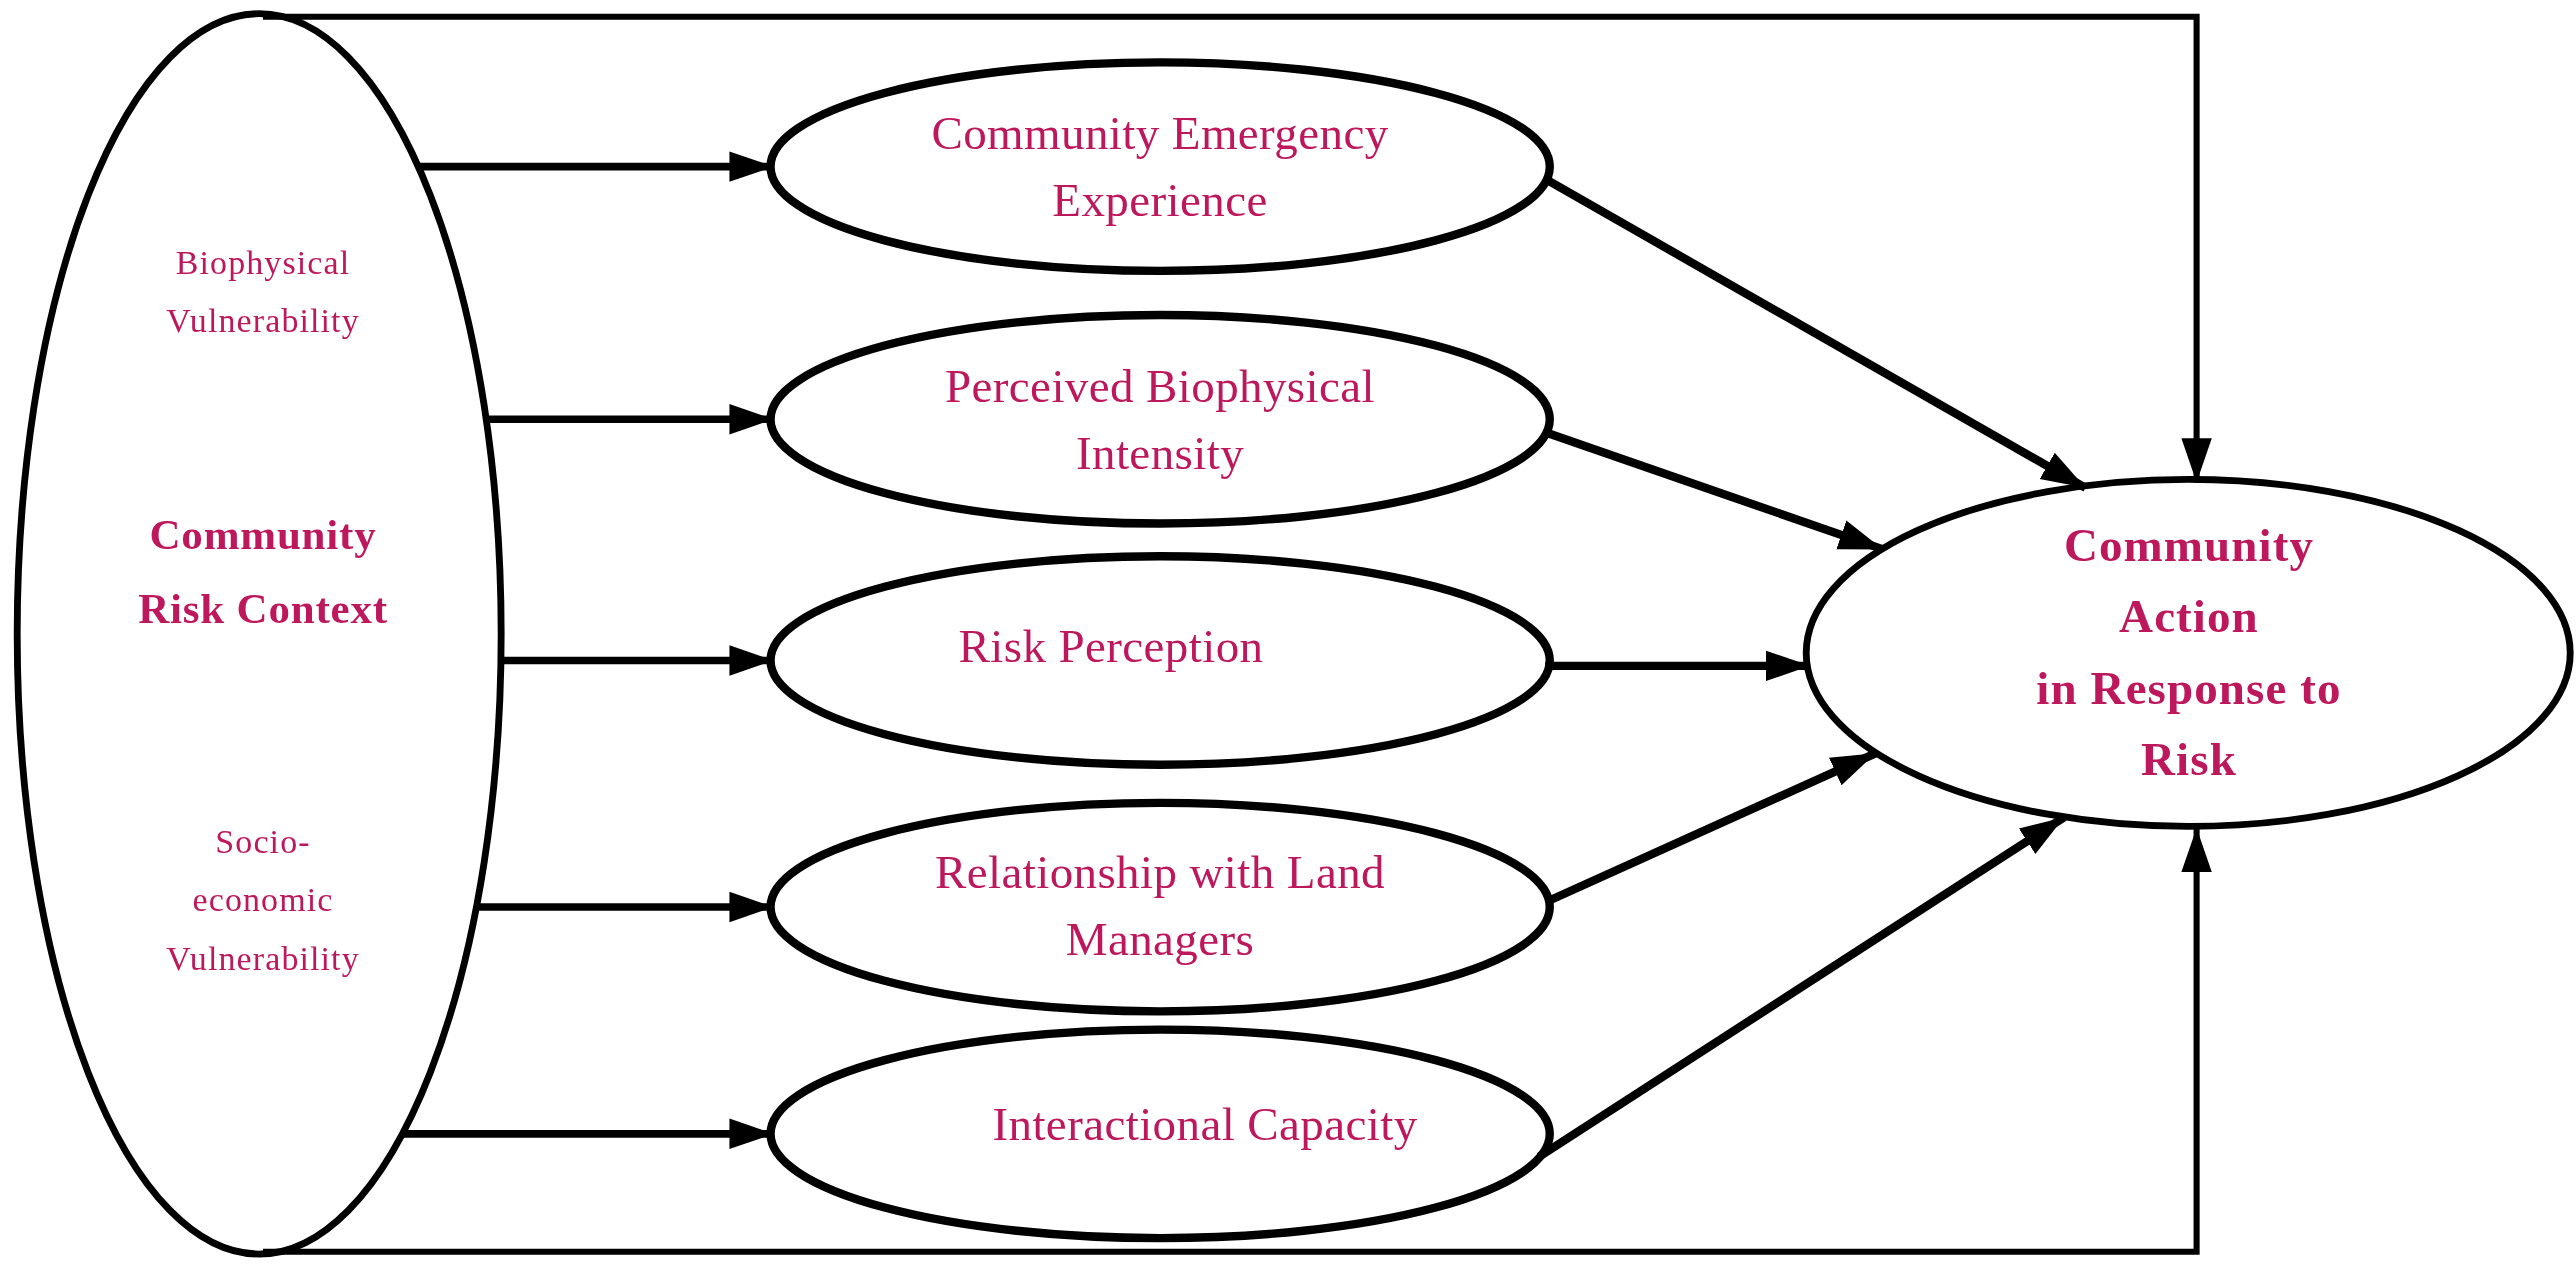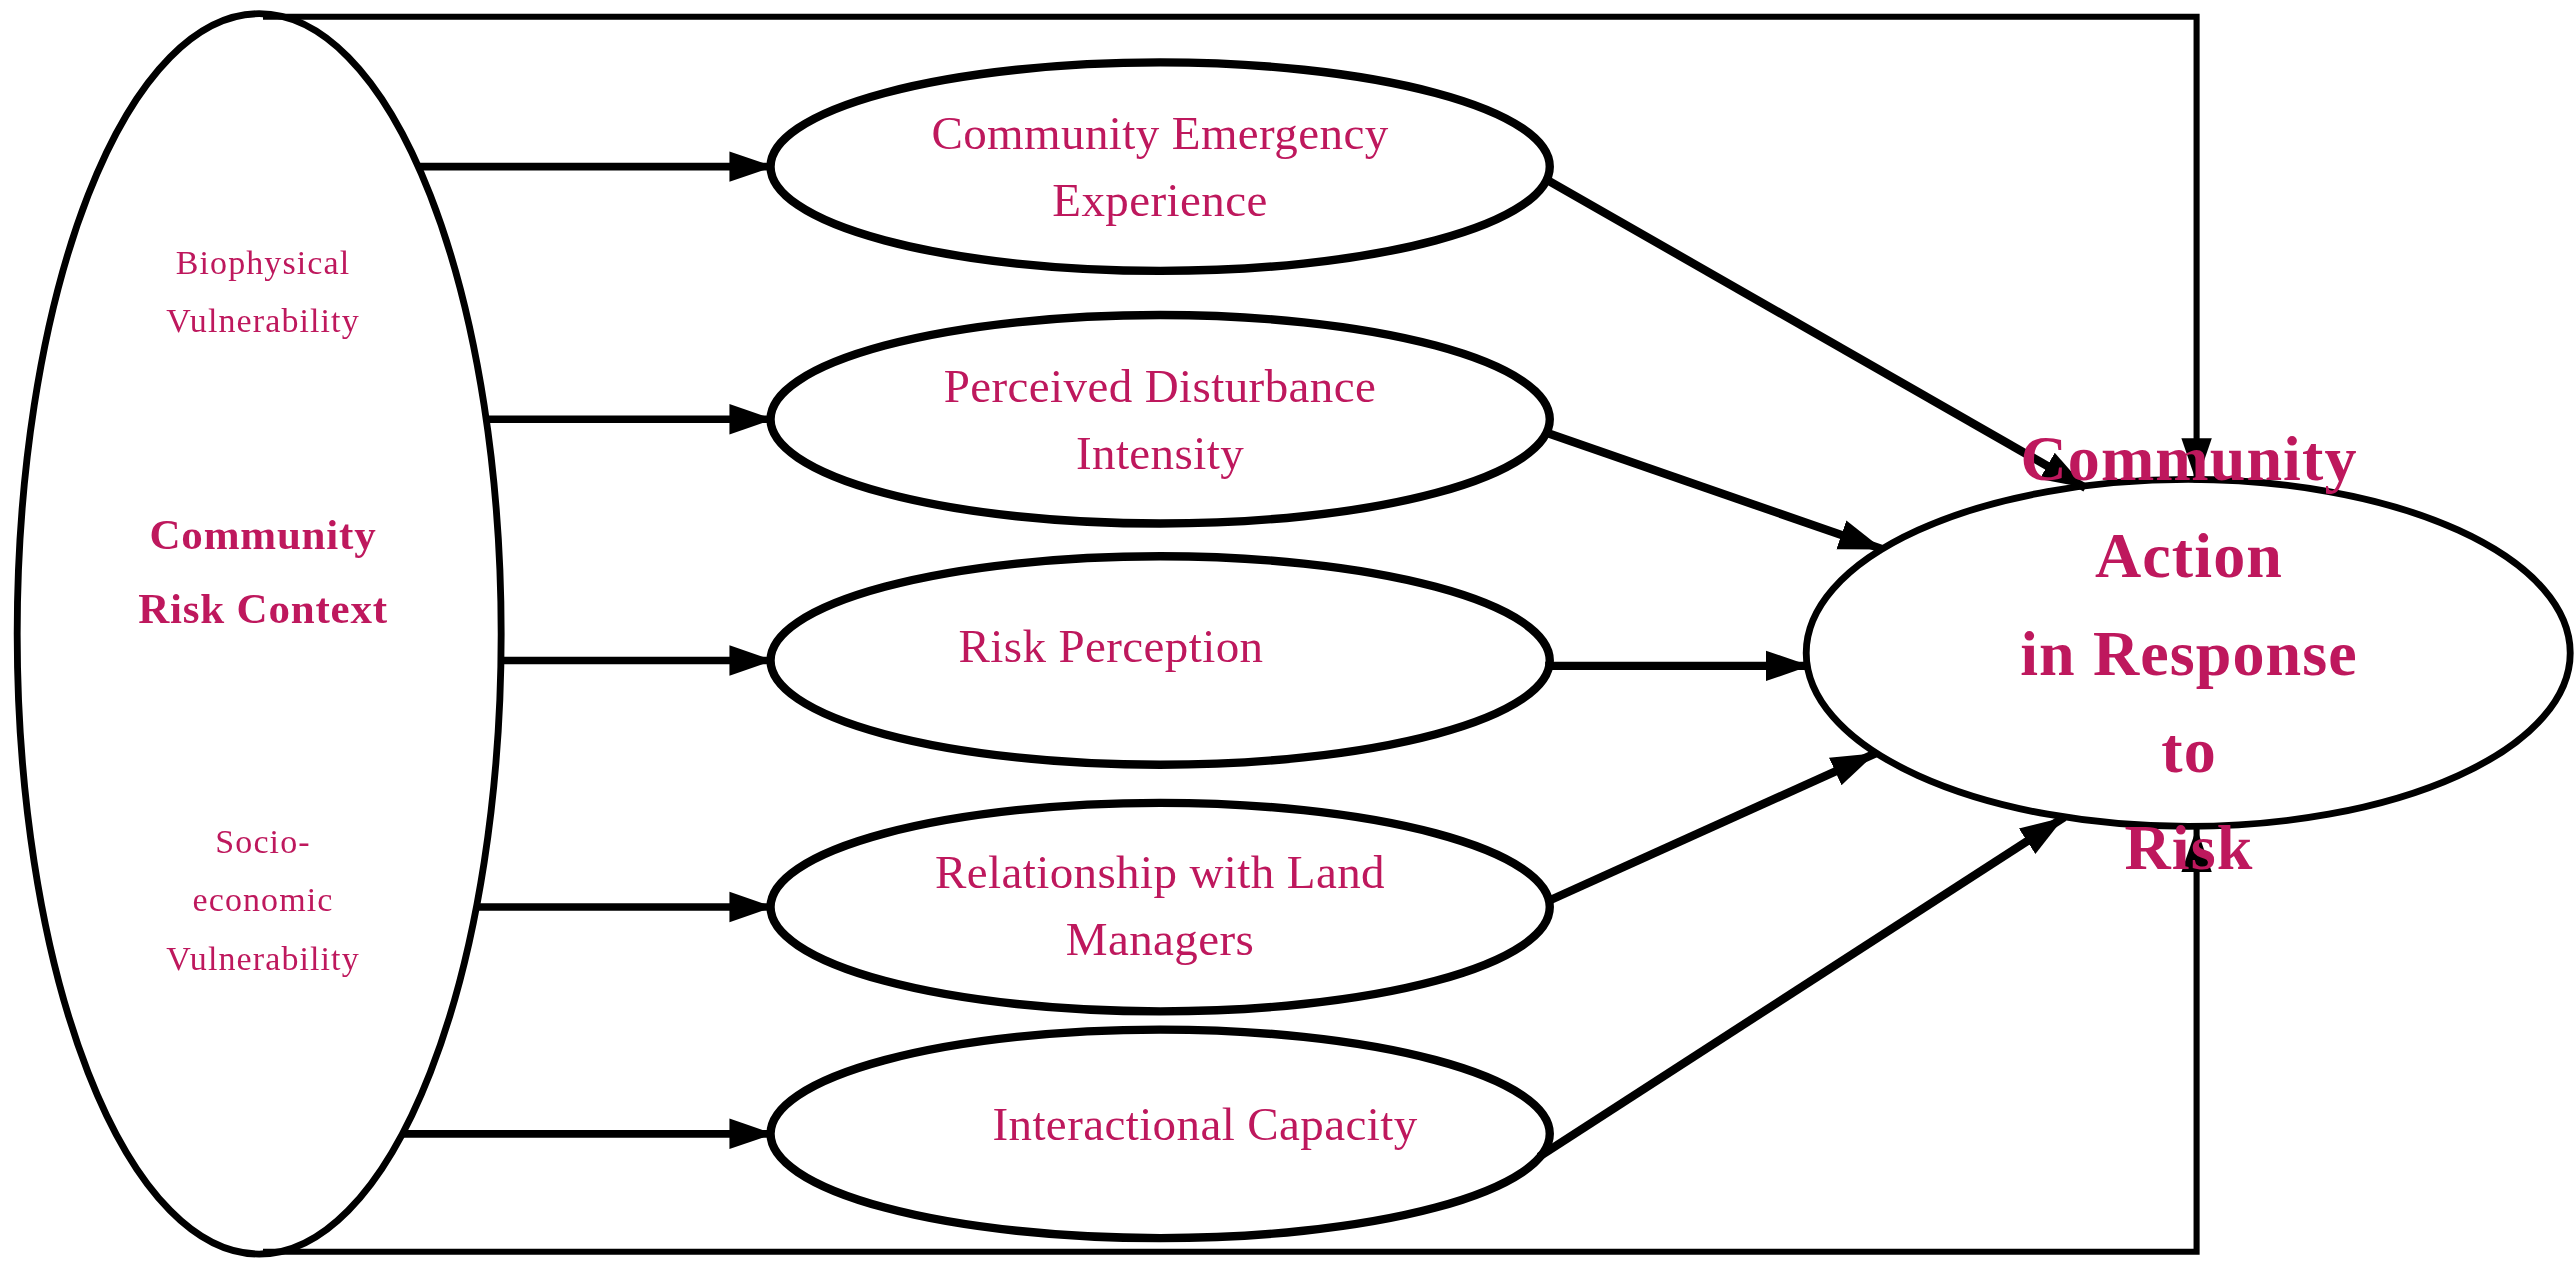--- a/index.html
+++ b/index.html
@@ -15,21 +15,21 @@
     position:absolute;
     transform:translate(-50%,-50%);
     text-align:center;
     white-space:pre-line;
     color:#be185d;
     font-family:"Liberation Serif","DejaVu Serif",serif;
   }
   .lbl-sub{font-size:34px;line-height:1.72;letter-spacing:1.1px;}
   .lbl-context{font-size:43px;line-height:1.72;letter-spacing:0.8px;font-weight:bold;}
   .lbl-mediator{font-size:47px;line-height:1.42;letter-spacing:0.4px;}
-  .lbl-outcome{font-size:64px;line-height:1.52;letter-spacing:1.1px;font-weight:bold;}
+  .lbl-outcome{font-size:47px;line-height:1.52;letter-spacing:1.1px;font-weight:bold;}
 </style>
 </head>
 <body>
 
 <div class="canvas">
 
   <svg viewBox="0 0 3384 1665">
     <defs>
       <marker id="ah" viewBox="0 0 60 44" refX="58" refY="22" markerWidth="60" markerHeight="44" markerUnits="userSpaceOnUse" orient="auto">
         <path d="M0,2 L58,22 L0,42 Z" fill="#000000"></path>
@@ -66,21 +66,21 @@
   <div class="lbl lbl-context" style="left:263px;top:572px;">Community
 Risk Context</div>
 
   <div class="lbl lbl-sub" style="left:263px;top:901px;">Socio-
 economic
 Vulnerability</div>
 
   <div class="lbl lbl-mediator" style="left:1160px;top:167px;">Community Emergency
 Experience</div>
 
-  <div class="lbl lbl-mediator" style="left:1160px;top:420px;">Perceived Disturbance
+  <div class="lbl lbl-mediator" style="left:1160px;top:420px;">Perceived Biophysical
 Intensity</div>
 
   <div class="lbl lbl-mediator" style="left:1111px;top:646px;">Risk Perception</div>
 
   <div class="lbl lbl-mediator" style="left:1160px;top:906px;">Relationship with Land
 Managers</div>
 
   <div class="lbl lbl-mediator" style="left:1160px;top:1124px;margin-left:45px;">Interactional Capacity</div>
 
   <div class="lbl lbl-outcome" style="left:2189px;top:653px;">Community Action

